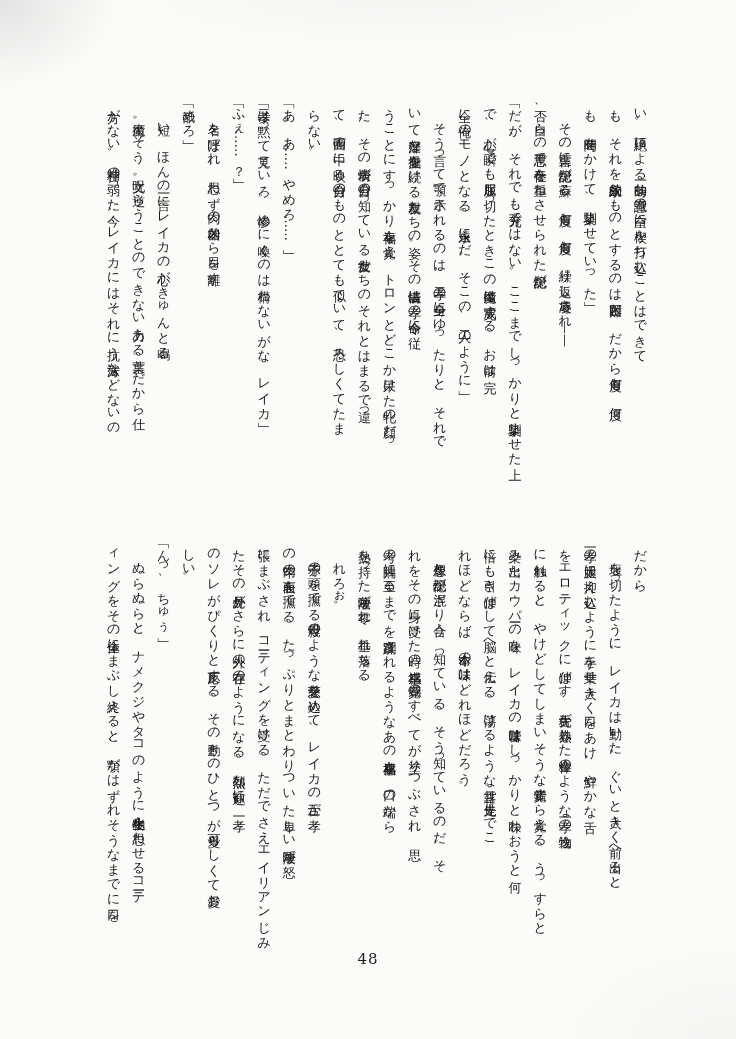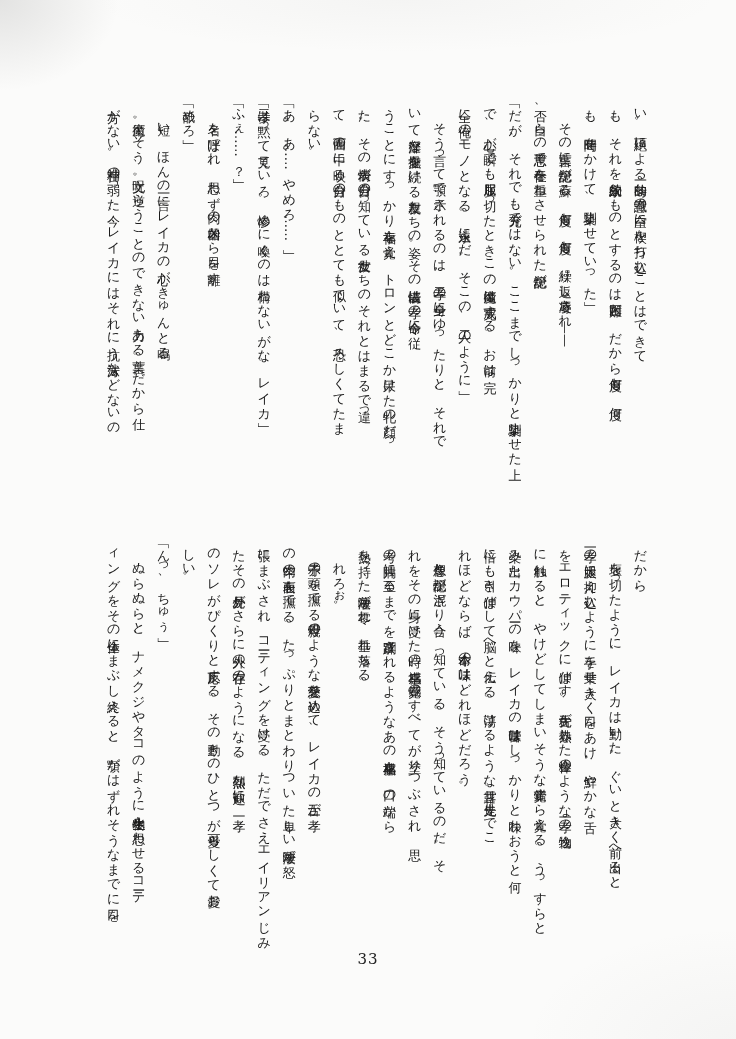--- a/index.html
+++ b/index.html
@@ -91,15 +91,15 @@
     <div class="tline">の肉竿の表面を撫でる。たっぷりとまとわりついた卑しい唾液が怒</div>
     <div class="tline">張にまぶされ、コーティングを受ける。ただでさえエイリアンじみ</div>
     <div class="tline">たその外見がさらに人外の存在のようになる。熱烈な歓迎に、一孝</div>
     <div class="tline">のソレがぴくりと反応する。その動きのひとつが可愛らしくて愛お</div>
     <div class="tline">しい。</div>
     <div class="tline">「んっ、ちゅぅ」</div>
     <div class="tline">　ぬらぬらと、ナメクジやタコのように水生生物を思わせるコーテ</div>
     <div class="tline">ィングをその全体にまぶし終えると、顎がはずれそうなまでに口を</div>
   </div>
 
-  <div class="folio">33</div>
+  <div class="folio">48</div>
 
 </div>
 
 </body></html>

